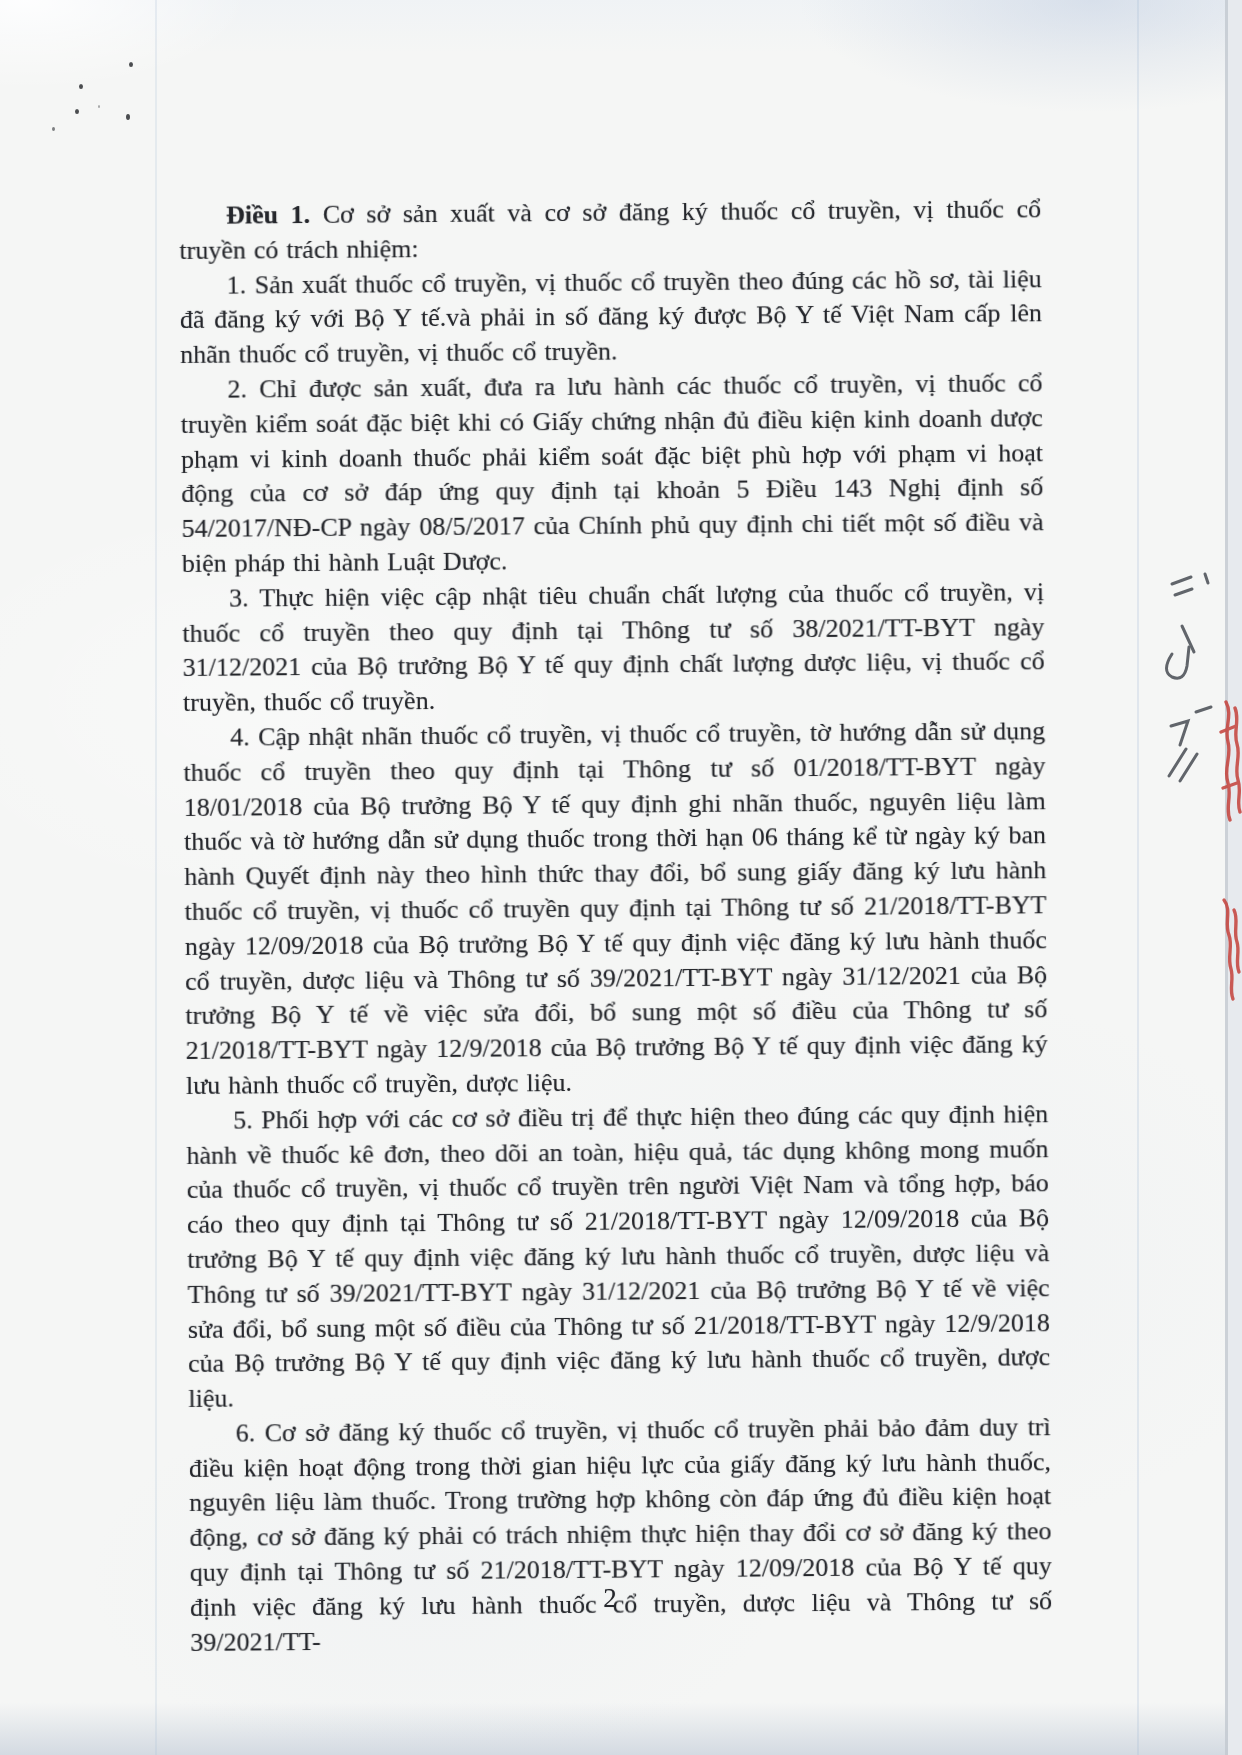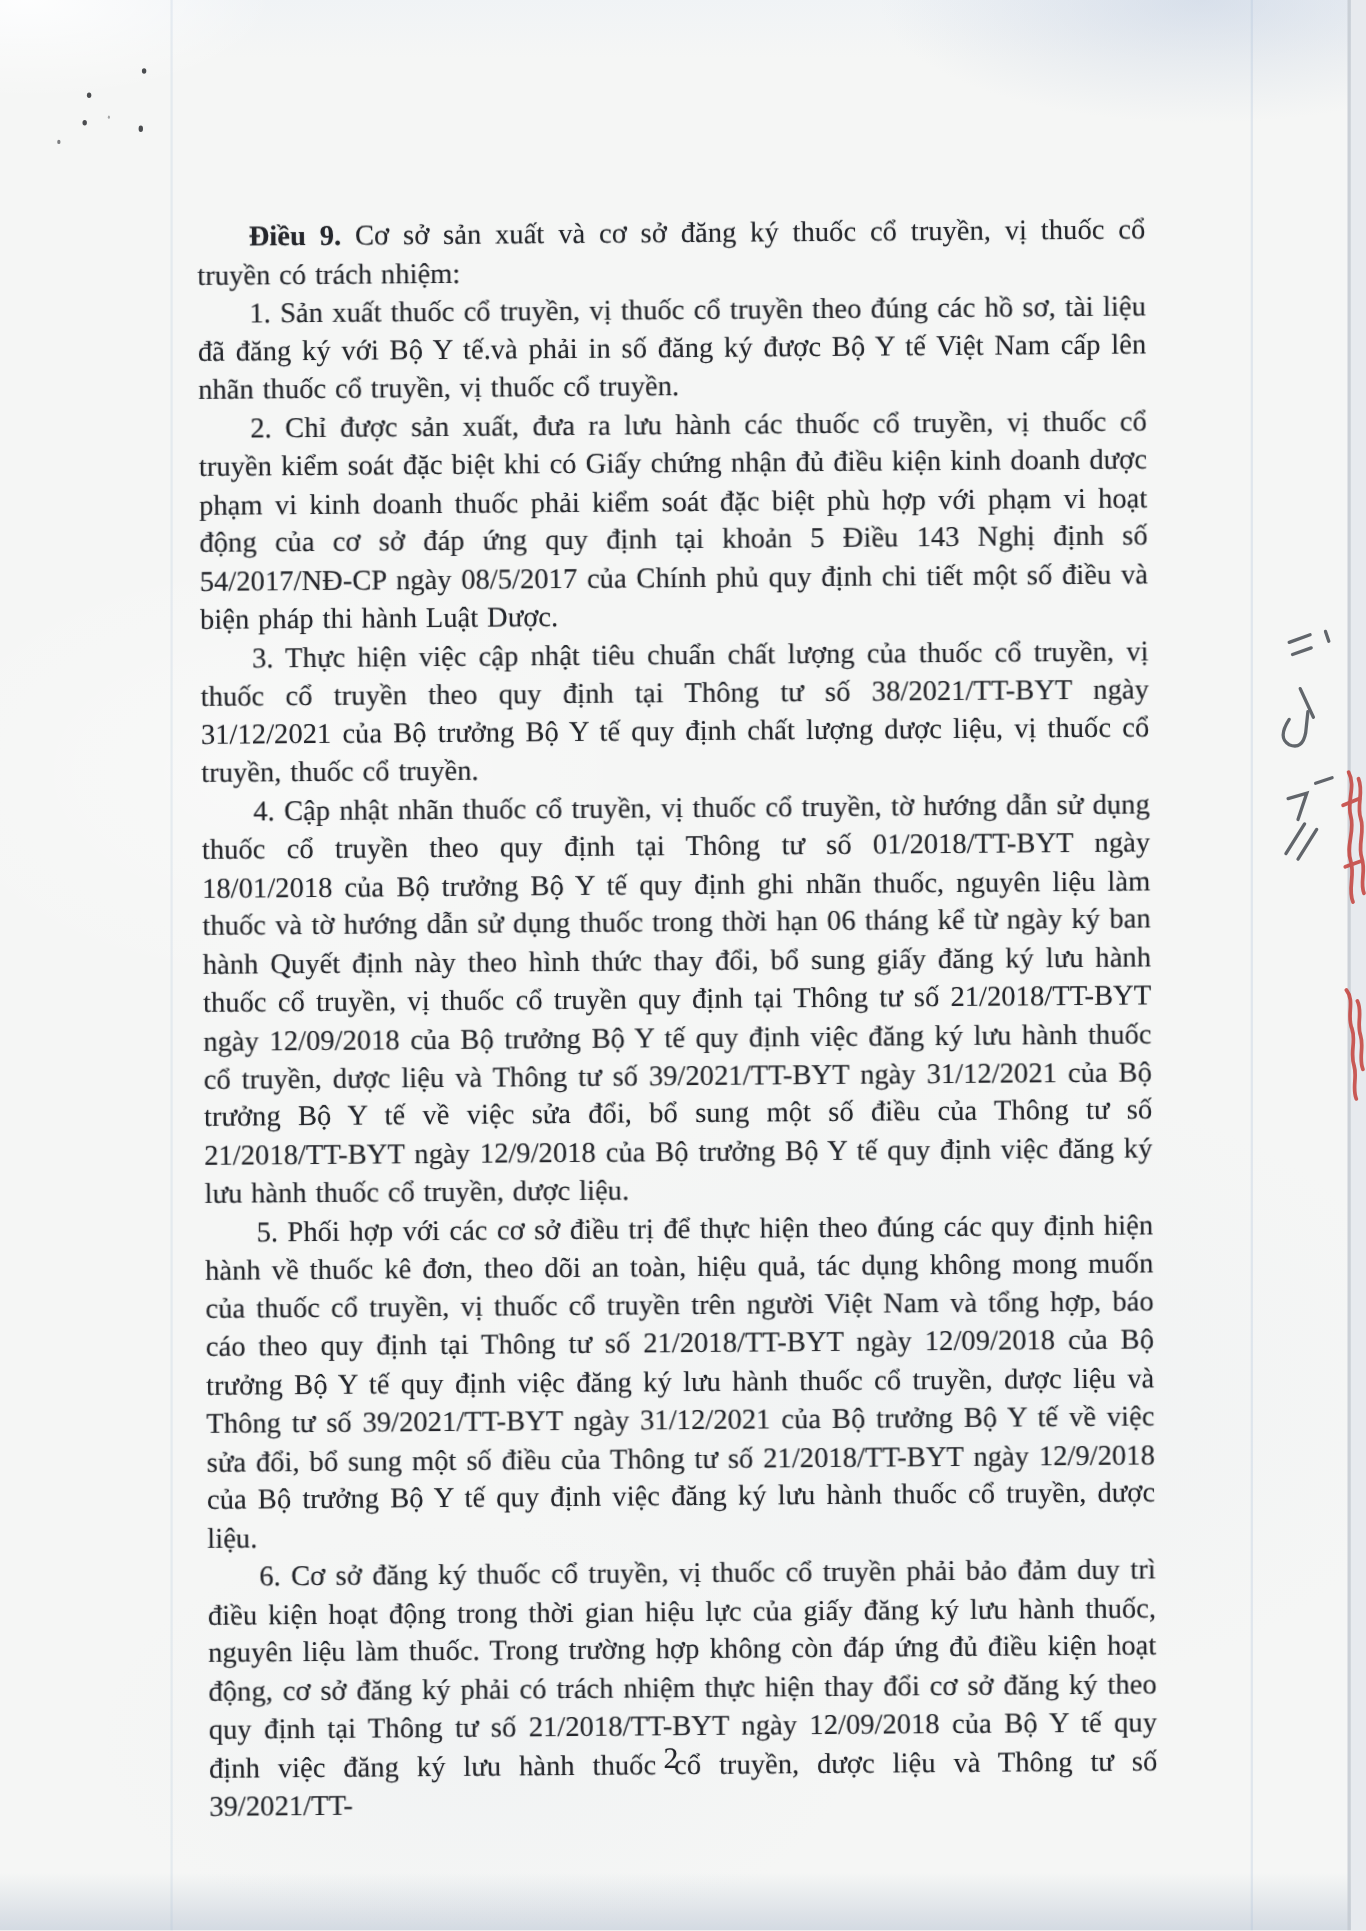--- a/index.html
+++ b/index.html
@@ -71,21 +71,21 @@
   <div class="edge-line"></div>
 
   <div class="speck" style="left:129px;top:62px;width:4px;height:5px;"></div>
   <div class="speck" style="left:79px;top:84px;width:4px;height:5px;"></div>
   <div class="speck" style="left:75px;top:109px;width:4px;height:5px;"></div>
   <div class="speck" style="left:126px;top:114px;width:4px;height:6px;"></div>
   <div class="speck" style="left:52px;top:127px;width:3px;height:4px;opacity:.6;"></div>
   <div class="speck" style="left:98px;top:105px;width:2px;height:3px;opacity:.4;"></div>
 
   <div class="doc">
-    <p class="para"><b>Điều 9.</b><span> Cơ sở sản xuất và cơ sở đăng ký thuốc cổ truyền, vị thuốc cổ truyền có trách nhiệm:</span></p>
+    <p class="para"><b>Điều 1.</b><span> Cơ sở sản xuất và cơ sở đăng ký thuốc cổ truyền, vị thuốc cổ truyền có trách nhiệm:</span></p>
     <p class="para">1. Sản xuất thuốc cổ truyền, vị thuốc cổ truyền theo đúng các hồ sơ, tài liệu đã đăng ký với Bộ Y tế.và phải in số đăng ký được Bộ Y tế Việt Nam cấp lên nhãn thuốc cổ truyền, vị thuốc cổ truyền.</p>
     <p class="para">2. Chỉ được sản xuất, đưa ra lưu hành các thuốc cổ truyền, vị thuốc cổ truyền kiểm soát đặc biệt khi có Giấy chứng nhận đủ điều kiện kinh doanh dược phạm vi kinh doanh thuốc phải kiểm soát đặc biệt phù hợp với phạm vi hoạt động của cơ sở đáp ứng quy định tại khoản 5 Điều 143 Nghị định số 54/2017/NĐ-CP ngày 08/5/2017 của Chính phủ quy định chi tiết một số điều và biện pháp thi hành Luật Dược.</p>
     <p class="para">3. Thực hiện việc cập nhật tiêu chuẩn chất lượng của thuốc cổ truyền, vị thuốc cổ truyền theo quy định tại Thông tư số 38/2021/TT-BYT ngày 31/12/2021 của Bộ trưởng Bộ Y tế quy định chất lượng dược liệu, vị thuốc cổ truyền, thuốc cổ truyền.</p>
     <p class="para">4. Cập nhật nhãn thuốc cổ truyền, vị thuốc cổ truyền, tờ hướng dẫn sử dụng thuốc cổ truyền theo quy định tại Thông tư số 01/2018/TT-BYT ngày 18/01/2018 của Bộ trưởng Bộ Y tế quy định ghi nhãn thuốc, nguyên liệu làm thuốc và tờ hướng dẫn sử dụng thuốc trong thời hạn 06 tháng kể từ ngày ký ban hành Quyết định này theo hình thức thay đổi, bổ sung giấy đăng ký lưu hành thuốc cổ truyền, vị thuốc cổ truyền quy định tại Thông tư số 21/2018/TT-BYT ngày 12/09/2018 của Bộ trưởng Bộ Y tế quy định việc đăng ký lưu hành thuốc cổ truyền, dược liệu và Thông tư số 39/2021/TT-BYT ngày 31/12/2021 của Bộ trưởng Bộ Y tế về việc sửa đổi, bổ sung một số điều của Thông tư số 21/2018/TT-BYT ngày 12/9/2018 của Bộ trưởng Bộ Y tế quy định việc đăng ký lưu hành thuốc cổ truyền, dược liệu.</p>
     <p class="para">5. Phối hợp với các cơ sở điều trị để thực hiện theo đúng các quy định hiện hành về thuốc kê đơn, theo dõi an toàn, hiệu quả, tác dụng không mong muốn của thuốc cổ truyền, vị thuốc cổ truyền trên người Việt Nam và tổng hợp, báo cáo theo quy định tại Thông tư số 21/2018/TT-BYT ngày 12/09/2018 của Bộ trưởng Bộ Y tế quy định việc đăng ký lưu hành thuốc cổ truyền, dược liệu và Thông tư số 39/2021/TT-BYT ngày 31/12/2021 của Bộ trưởng Bộ Y tế về việc sửa đổi, bổ sung một số điều của Thông tư số 21/2018/TT-BYT ngày 12/9/2018 của Bộ trưởng Bộ Y tế quy định việc đăng ký lưu hành thuốc cổ truyền, dược liệu.</p>
     <p class="para">6. Cơ sở đăng ký thuốc cổ truyền, vị thuốc cổ truyền phải bảo đảm duy trì điều kiện hoạt động trong thời gian hiệu lực của giấy đăng ký lưu hành thuốc, nguyên liệu làm thuốc. Trong trường hợp không còn đáp ứng đủ điều kiện hoạt động, cơ sở đăng ký phải có trách nhiệm thực hiện thay đổi cơ sở đăng ký theo quy định tại Thông tư số 21/2018/TT-BYT ngày 12/09/2018 của Bộ Y tế quy định việc đăng ký lưu hành thuốc cổ truyền, dược liệu và Thông tư số 39/2021/TT-</p>
   </div>
 
   <div class="pageno">2</div>
 

